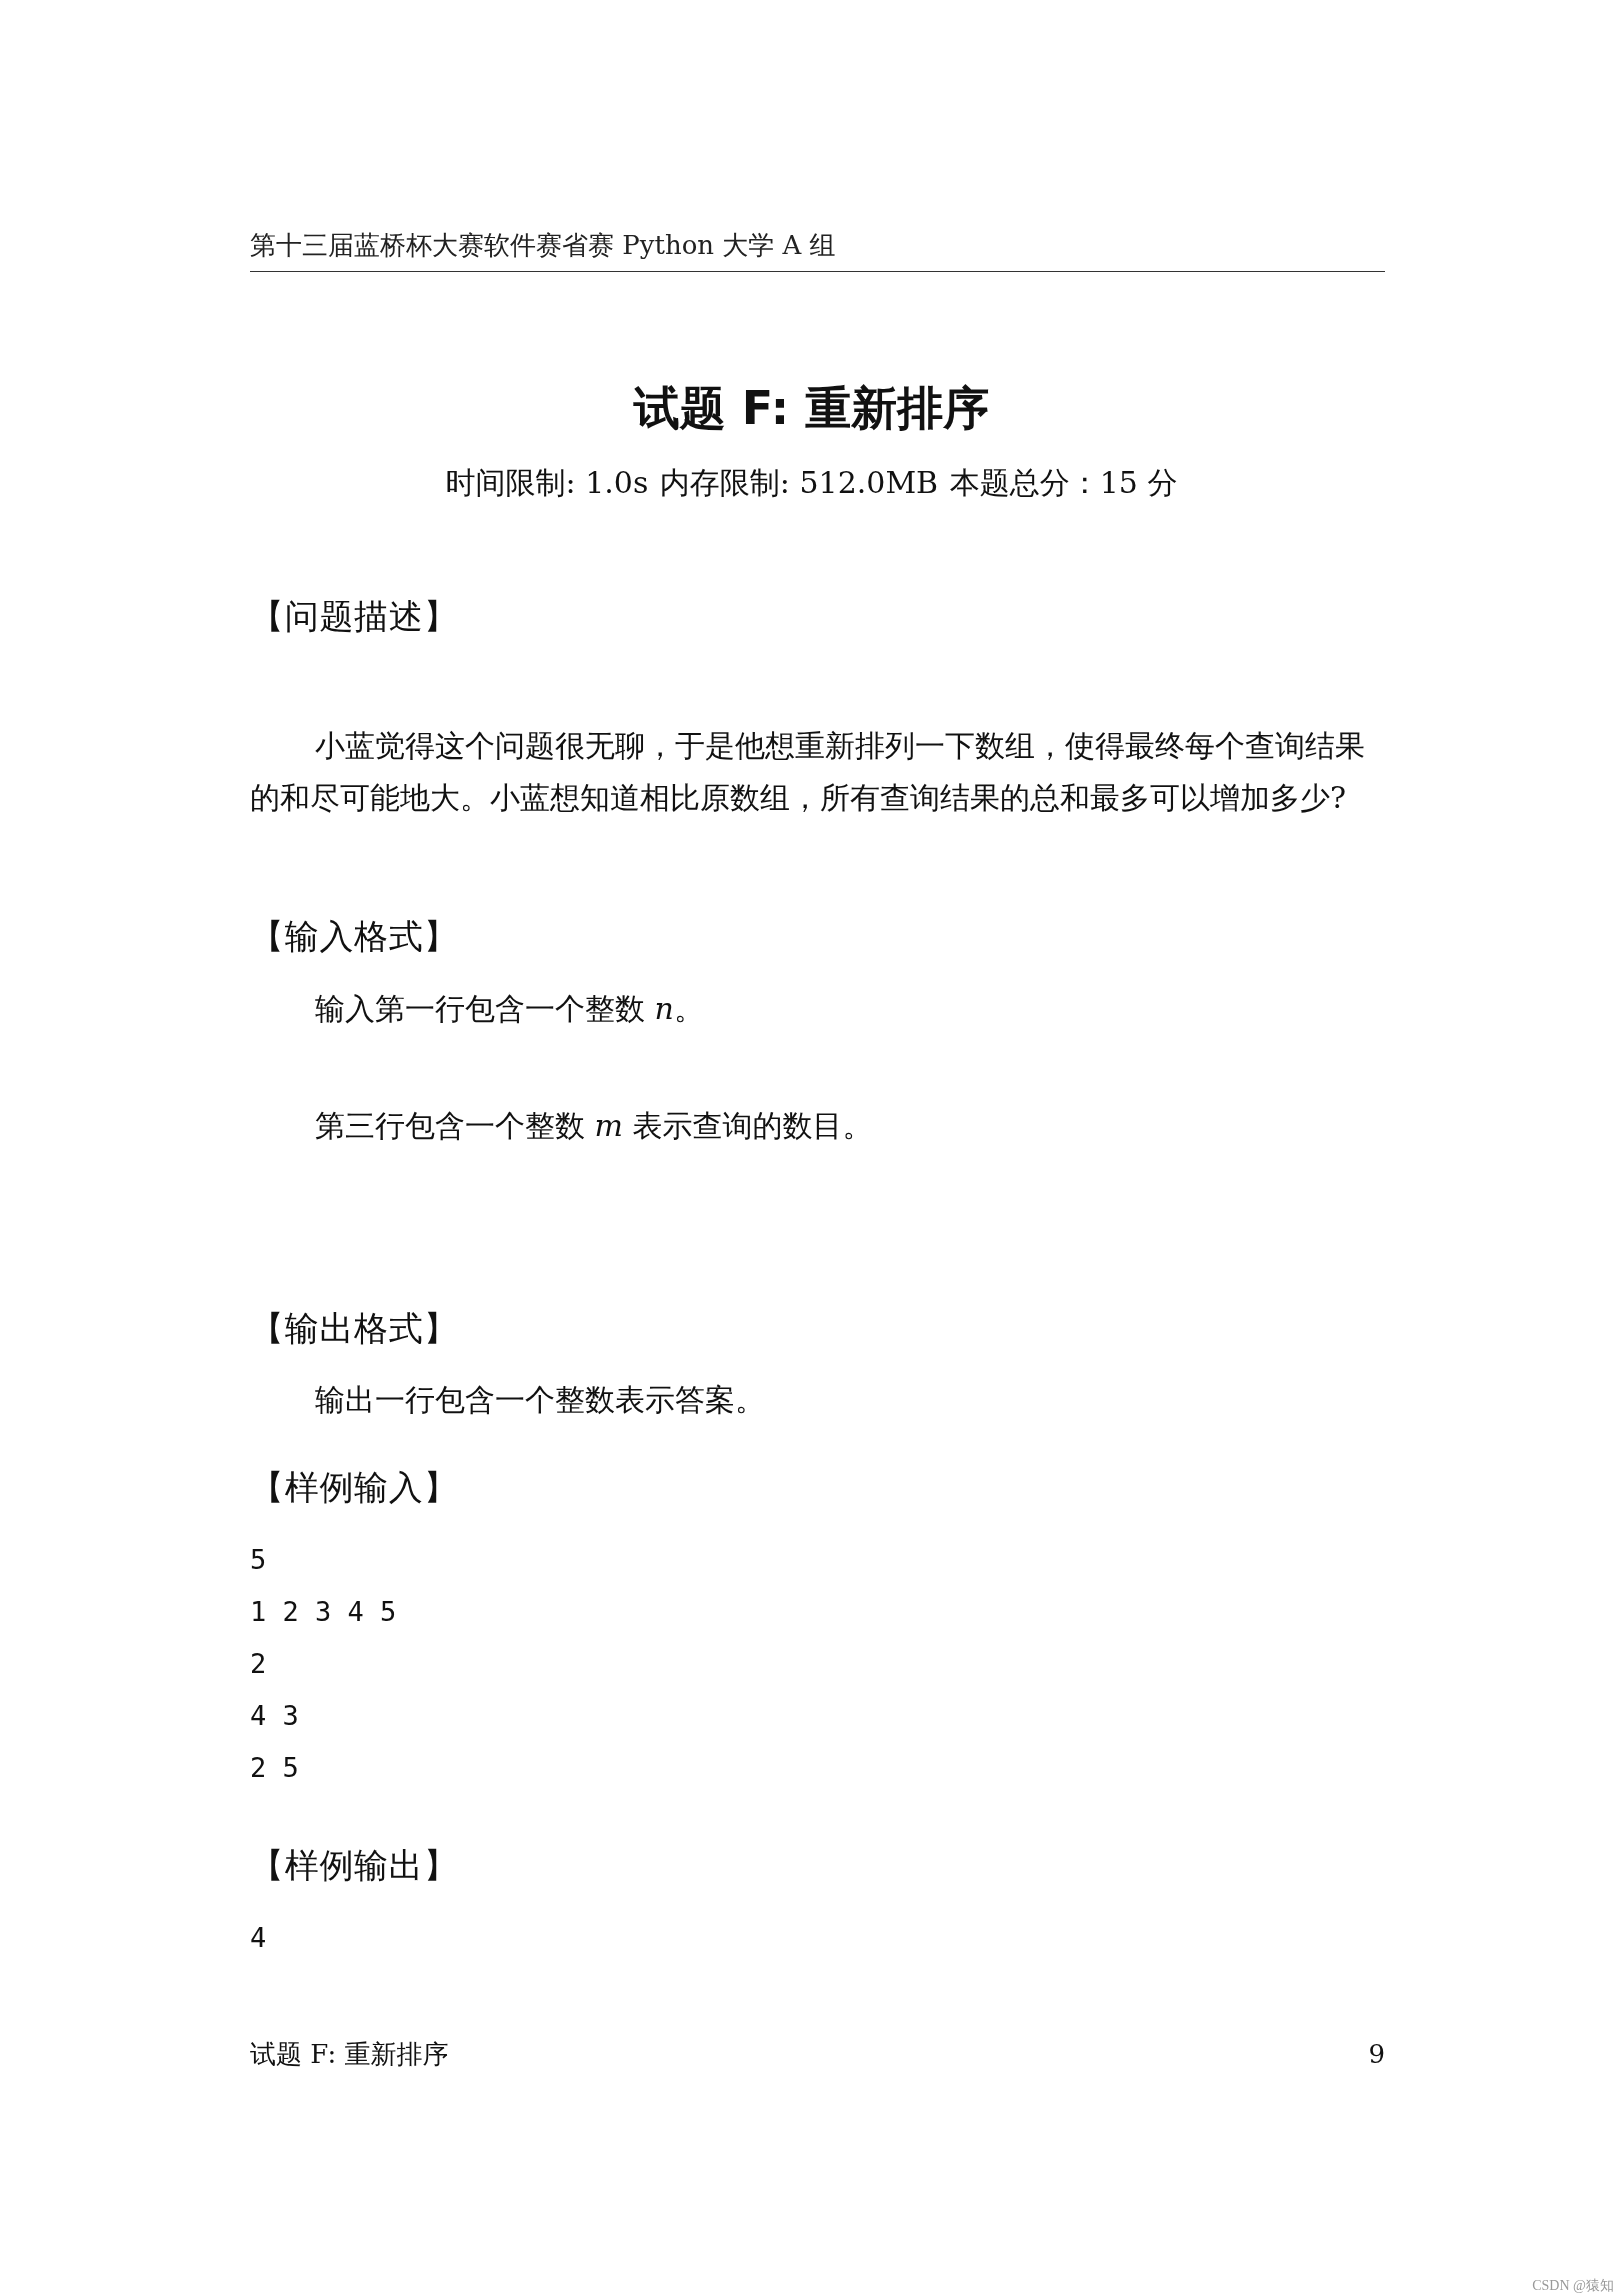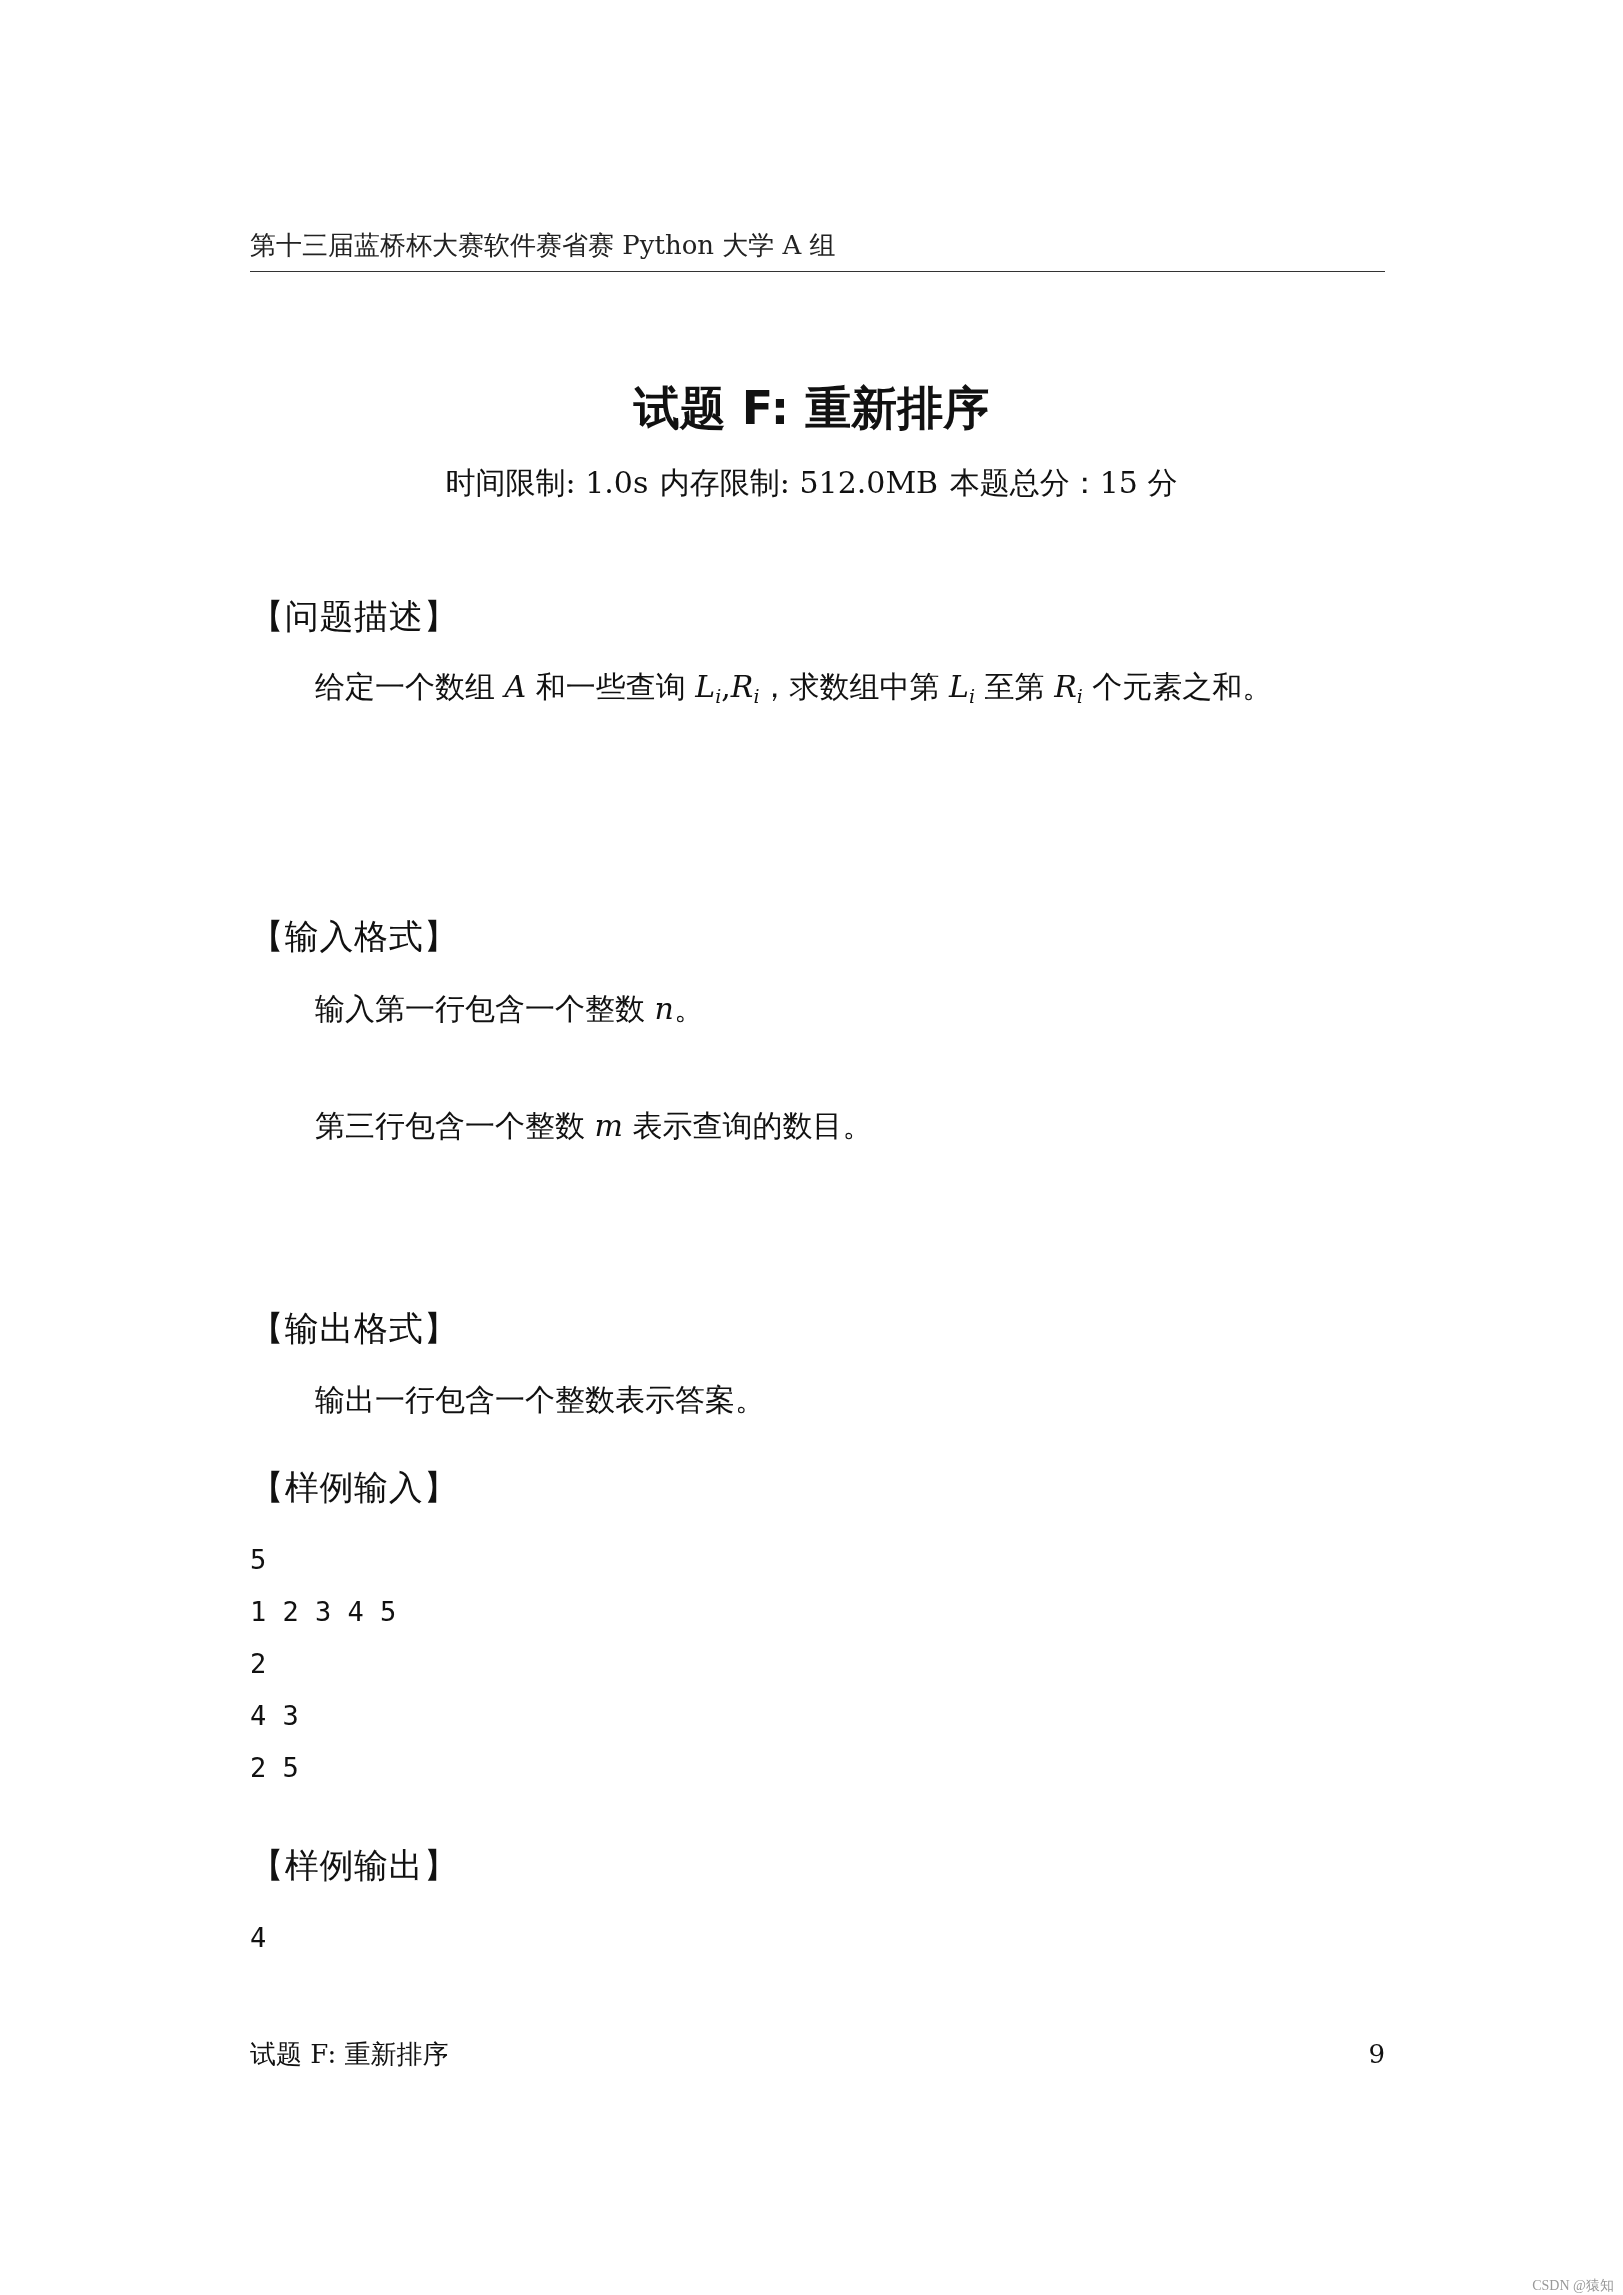--- a/index.html
+++ b/index.html
@@ -29,22 +29,22 @@
   <div class="header-rule"></div>
 
   <div class="title">试题 F: 重新排序</div>
   <div class="limits">
     <span>时间限制: 1.0s</span>
     <span>内存限制: 512.0MB</span>
     <span>本题总分：15 分</span>
   </div>
 
   <div class="sec-h" style="top:592px;">【问题描述】</div>
-  <div class="para" style="top:661px;">
-    <span class="indent"></span><span>给定一个数组 </span><span class="m">A</span><span> 和一些查询 </span><span class="m">L</span><sub class="m">i</sub><span>,</span><span class="m">R</span><sub class="m">i</sub><span>，求数组中第 </span><span class="m">L</span><sub class="m">i</sub><span> 至第 </span><span class="m">R</span><sub class="m">i</sub><span> 个元素之和。</span>
+  <div class="para" style="top:720px;">
+    <span class="indent"></span><span>小蓝觉得这个问题很无聊，于是他想重新排列一下数组，使得最终每个查询结果的和尽可能地大。小蓝想知道相比原数组，所有查询结果的总和最多可以增加多少?</span>
   </div>
 
   <div class="sec-h" style="top:912px;">【输入格式】</div>
   <div class="para" style="top:983px;">
     <span class="indent"></span><span>输入第一行包含一个整数 </span><span class="m">n</span><span>。</span>
   </div>
   <div class="para" style="top:1100px;">
     <span class="indent"></span><span>第三行包含一个整数 </span><span class="m">m</span><span> 表示查询的数目。</span>
   </div>
 

